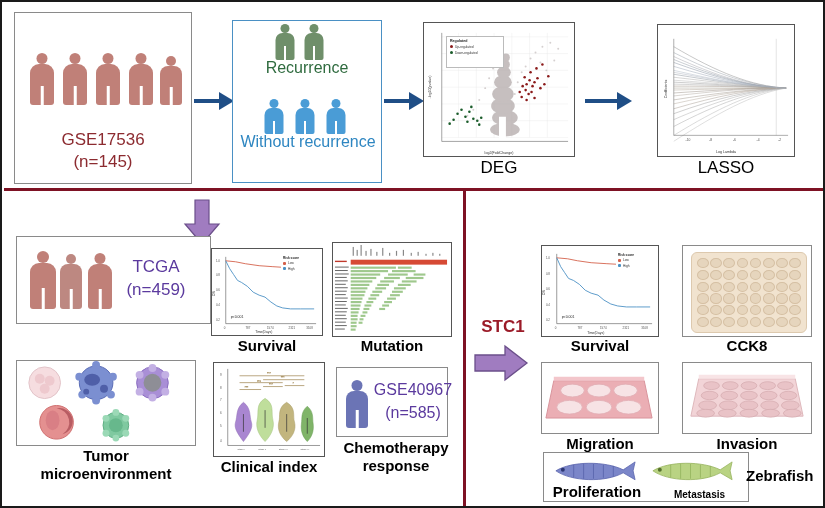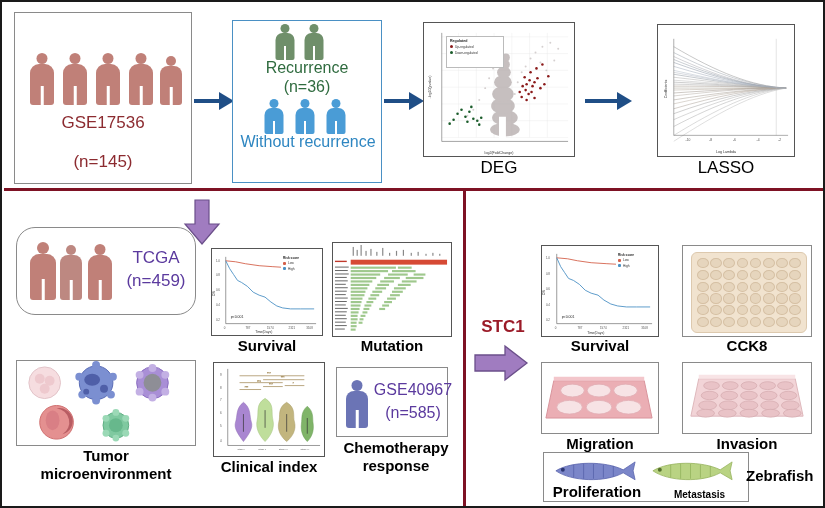--- a/index.html
+++ b/index.html
@@ -78,21 +78,21 @@
         <div class="head" style="top:0;width:11px;height:11px;background:#c08078;"></div>
         <div class="body" style="top:11px;width:24px;height:41px;background:#c08078;border-radius:9px 9px 3px 3px;"></div>
         <div class="legsplit" style="top:33px;width:2.5px;height:19px;"></div>
       </div>
       <div class="person" style="position:absolute;left:134px;top:5px;width:24px;height:49px;">
         <div class="head" style="top:0;width:10px;height:10px;background:#c08078;"></div>
         <div class="body" style="top:10px;width:22px;height:39px;background:#c08078;border-radius:8px 8px 3px 3px;"></div>
         <div class="legsplit" style="top:31px;width:2.5px;height:18px;"></div>
       </div>
     </div>
-    <div style="position:absolute;left:0;top:100px;width:100%;text-align:center;font-size:17px;color:#8c2b30;">GSE17536</div>
+    <div style="position:absolute;left:0;top:117px;width:100%;text-align:center;font-size:17px;color:#8c2b30;">GSE17536</div>
     <div style="position:absolute;left:0;top:139px;width:100%;text-align:center;font-size:17px;color:#8c2b30;">(n=145)</div>
   </div>
 
   <div class="arrow-r" style="left:192px;top:90px;width:40px;">
     <div class="shaft" style="width:27px;"></div>
       <div class="head"></div>
   </div>
 
   <div class="panel" style="left:230px;top:18px;width:150px;height:163px;border-color:#4a90c4;">
     <div style="position:absolute;left:37px;top:3px;width:76px;height:36px;">
@@ -101,21 +101,20 @@
         <div class="body" style="top:9px;width:19px;height:27px;background:#6f8f6a;border-radius:7px 7px 2px 2px;"></div>
         <div class="legsplit" style="top:22px;width:2px;height:14px;"></div>
       </div>
       <div class="person" style="position:absolute;left:33px;top:0;width:21px;height:36px;">
         <div class="head" style="top:0;width:9px;height:9px;background:#6f8f6a;"></div>
         <div class="body" style="top:9px;width:19px;height:27px;background:#6f8f6a;border-radius:7px 7px 2px 2px;"></div>
         <div class="legsplit" style="top:22px;width:2px;height:14px;"></div>
       </div>
     </div>
     <div style="position:absolute;left:0;top:38px;width:100%;text-align:center;font-size:16px;color:#2f6b3f;">Recurrence</div>
-    <div style="position:absolute;left:0;top:57px;width:100%;text-align:center;font-size:16px;color:#2f6b3f;">(n=36)</div>
 
     <div style="position:absolute;left:28px;top:78px;width:95px;height:35px;">
       <div class="person" style="position:absolute;left:2px;top:0;width:21px;height:35px;">
         <div class="head" style="top:0;width:9px;height:9px;background:#4a9cd6;"></div>
         <div class="body" style="top:9px;width:19px;height:26px;background:#4a9cd6;border-radius:7px 7px 2px 2px;"></div>
         <div class="legsplit" style="top:22px;width:2px;height:13px;"></div>
       </div>
       <div class="person" style="position:absolute;left:33px;top:0;width:21px;height:35px;">
         <div class="head" style="top:0;width:9px;height:9px;background:#4a9cd6;"></div>
         <div class="body" style="top:9px;width:19px;height:26px;background:#4a9cd6;border-radius:7px 7px 2px 2px;"></div>
@@ -288,21 +287,21 @@
     </svg>
     <div class="axlabel" style="left:0;bottom:2px;width:100%;text-align:center;">Log Lambda</div>
     <div class="axlabel" style="left:-12px;top:62px;transform:rotate(-90deg);width:40px;text-align:center;">Coefficients</div>
   </div>
   <div class="lbl" style="left:655px;top:157px;width:138px;font-size:17px;font-weight:normal;">LASSO</div>
 
   <svg class="parrow-down" style="left:180px;top:196px;width:40px;height:48px;" viewBox="0 0 40 48">
     <polygon points="13,2 27,2 27,26 37,26 20,46 3,26 13,26" fill="#a07cc0" stroke="#6b4f8a" stroke-width="1.2"></polygon>
   </svg>
 
-  <div class="panel" style="left:14px;top:225px;width:180px;height:88px;border-radius:19px;">
+  <div class="panel" style="left:14px;top:234px;width:195px;height:88px;">
     <div style="position:absolute;left:12px;top:12px;width:90px;height:62px;">
       <div class="person" style="position:absolute;left:0;top:2px;width:28px;height:58px;">
         <div class="head" style="top:0;width:12px;height:12px;background:#c08078;"></div>
         <div class="body" style="top:12px;width:26px;height:46px;background:#c08078;border-radius:9px 9px 3px 3px;"></div>
         <div class="legsplit" style="top:37px;width:2.5px;height:21px;"></div>
       </div>
       <div class="person" style="position:absolute;left:30px;top:5px;width:24px;height:55px;">
         <div class="head" style="top:0;width:10px;height:10px;background:#bd8881;"></div>
         <div class="body" style="top:10px;width:22px;height:45px;background:#bd8881;border-radius:8px 8px 3px 3px;"></div>
         <div class="legsplit" style="top:35px;width:2.5px;height:20px;"></div>

